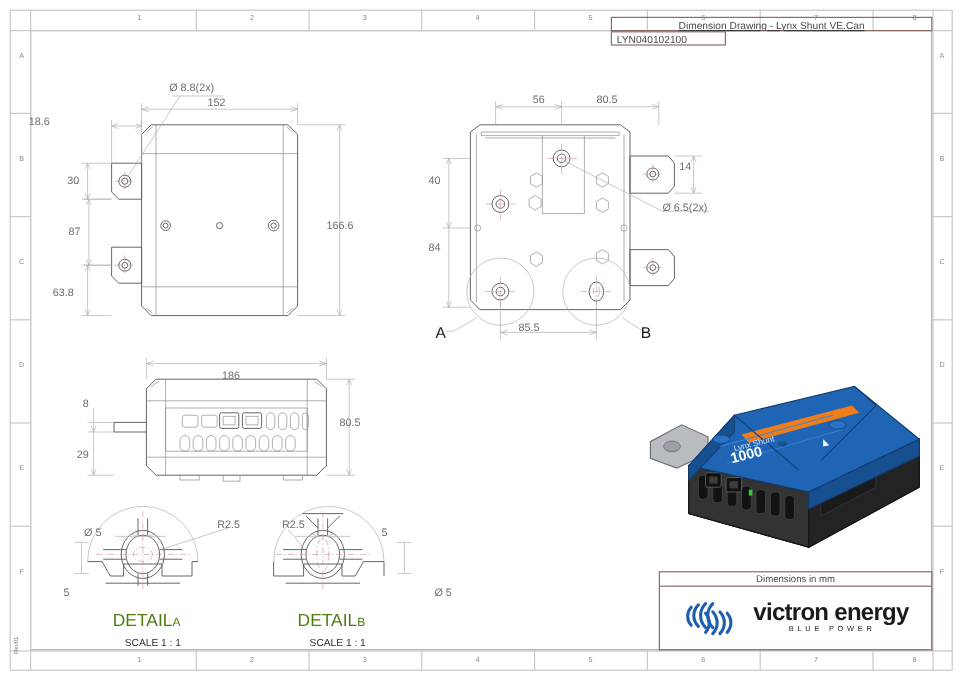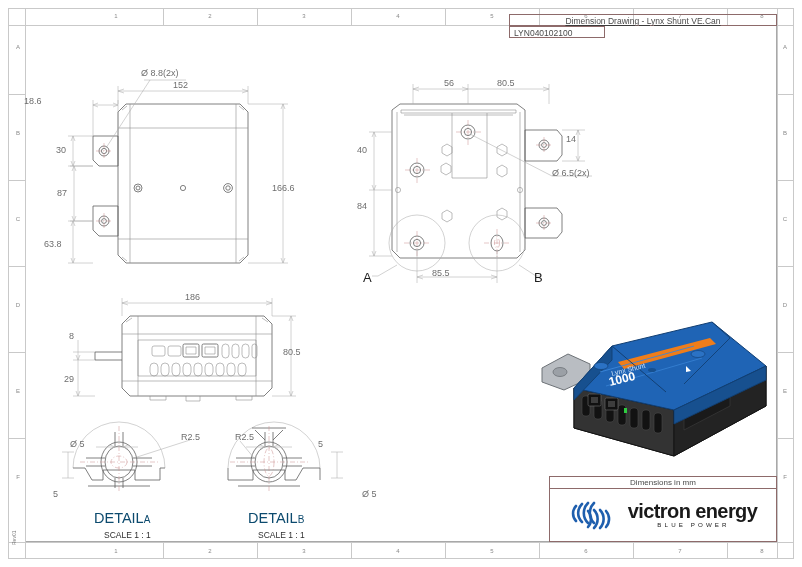--- a/index.html
+++ b/index.html
@@ -35,21 +35,21 @@
            border:1px solid #8d6a6a;border-top:none;box-sizing:border-box;
            display:flex;align-items:center;justify-content:center;gap:7px;}
   .logo-word{font-size:20px;font-weight:bold;color:#1a1a1a;letter-spacing:-.6px;
              line-height:20px;}
   .logo-sub{font-size:6.2px;letter-spacing:3.1px;color:#1a1a1a;
             text-align:center;line-height:8px;padding-left:2px;}
 
   
   .dim{position:absolute;font-size:9px;color:#6e6e6e;white-space:nowrap;
        font-family:"Liberation Sans", sans-serif;}
-  .detail-title{position:absolute;font-size:14.5px;color:#0c4a6e;white-space:nowrap;}
+  .detail-title{position:absolute;font-size:14.5px;color:#4d7c0f;white-space:nowrap;}
   .detail-title .sfx{font-size:10px;}
   .detail-scale{position:absolute;font-size:8.5px;color:#2e2e2e;white-space:nowrap;}
   .vw-letter{position:absolute;font-size:13px;color:#1e1e1e;}
   .side-code{position:absolute;font-size:5px;color:#777;
              transform:rotate(-90deg);transform-origin:left top;white-space:nowrap;}
 
   svg{display:block;}
   #art{position:absolute;left:0;top:0;width:802px;height:567px;
        pointer-events:none;}
   .ln{stroke:#5f5f5f;fill:none;stroke-width:.8;}
@@ -451,21 +451,21 @@
   <div class="dim" style="left:432px;top:78px;padding-left:12px;">56</div>
   <div class="dim" style="left:497px;top:78px;">80.5</div>
   <div class="dim" style="left:357px;top:145px;">40</div>
   <div class="dim" style="left:357px;top:201px;">84</div>
   <div class="dim" style="left:566px;top:134px;">14</div>
   <div class="dim" style="left:432px;top:268px;">85.5</div>
   <div class="dim" style="left:552px;top:168px;">Ø 6.5(2x)</div>
   <div class="vw-letter" style="left:363px;top:270px;">A</div>
   <div class="vw-letter" style="left:534px;top:270px;">B</div>
 
-  <div class="dim" style="left:185px;top:292px;">186</div>
+  <div class="dim" style="left:185px;top:308px;">186</div>
   <div class="dim" style="left:69px;top:331px;">8</div>
   <div class="dim" style="left:64px;top:374px;">29</div>
   <div class="dim" style="left:283px;top:347px;">80.5</div>
 
   <div class="dim" style="left:70px;top:439px;">Ø 5</div>
   <div class="dim" style="left:181px;top:432px;">R2.5</div>
   <div class="dim" style="left:53px;top:489px;">5</div>
   <div class="detail-title" style="left:94px;top:510px;">
     <span>DETAIL</span><span class="sfx">A</span>
   </div>

